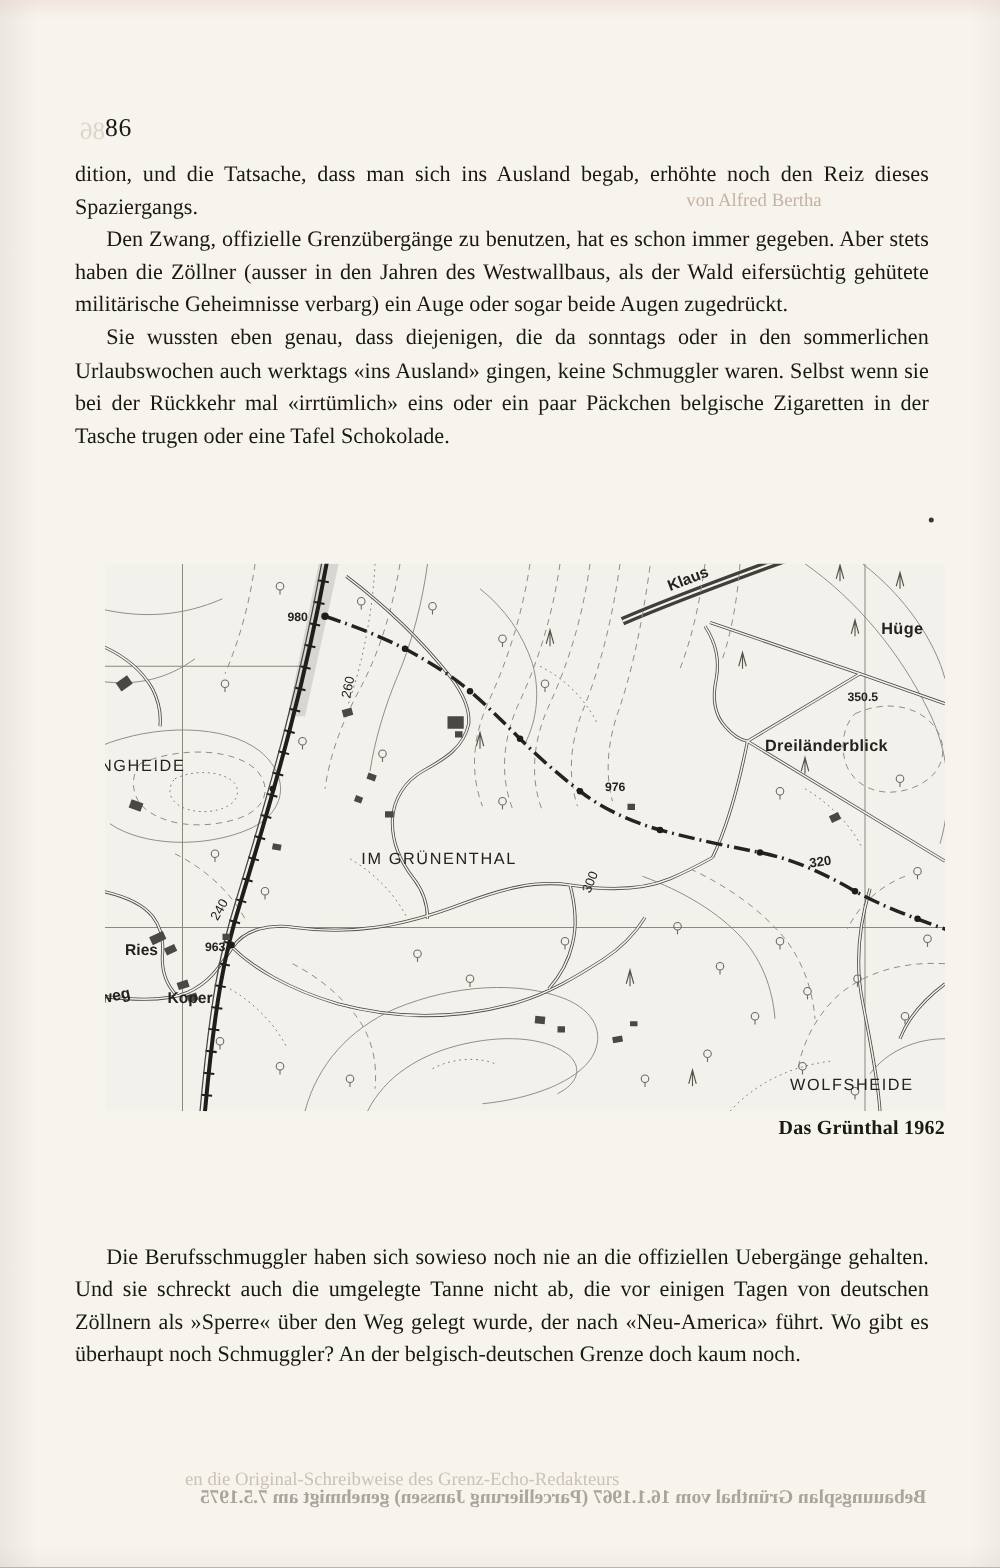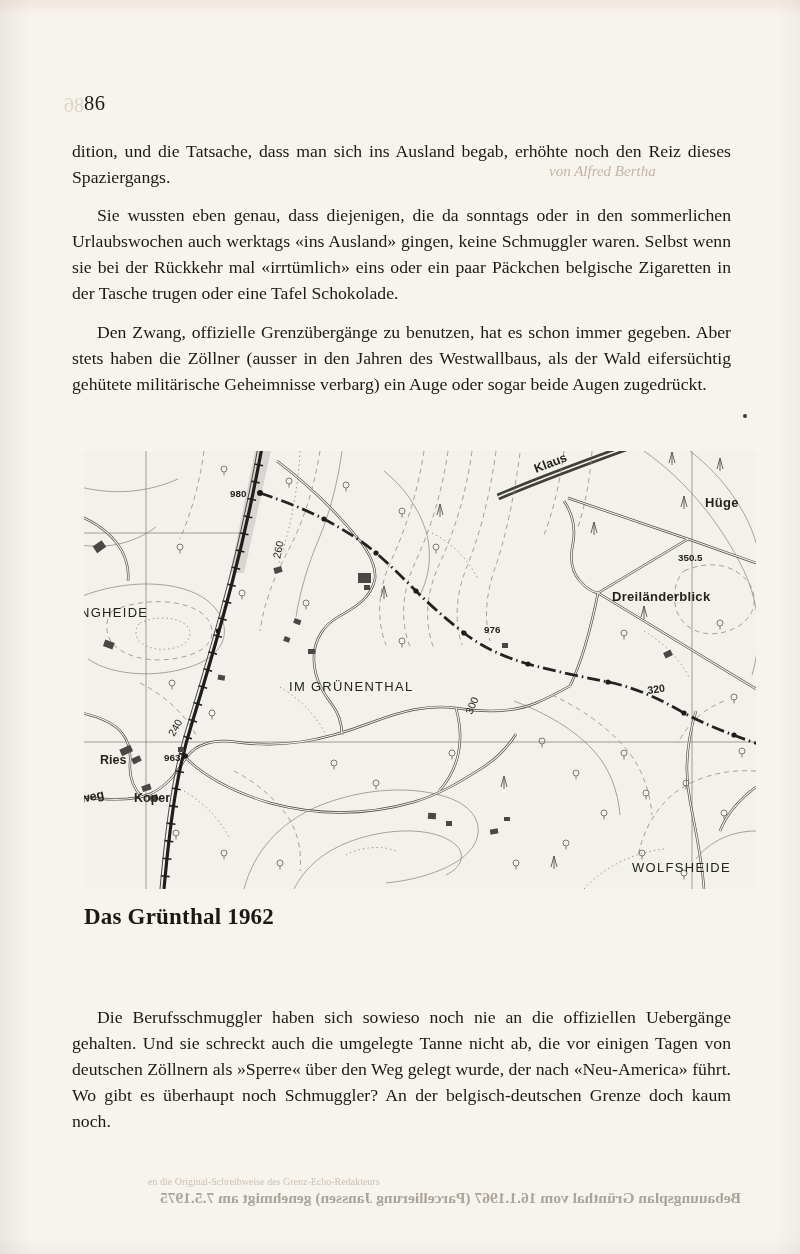--- a/index.html
+++ b/index.html
@@ -12,52 +12,52 @@
       linear-gradient(270deg, rgba(170,162,150,.10) 0px, rgba(170,162,150,0) 24px),
       linear-gradient(0deg, rgba(160,150,138,.08) 0px, rgba(160,150,138,0) 18px);
     font-family:"Liberation Serif", serif;
     color:#1b1916;
   }
   .page-number{position:absolute;left:84px;top:92px;font-size:20.5px;letter-spacing:.5px;}
   .bodytext{position:absolute;left:60px;width:683px;font-size:17.7px;line-height:26.1px;
     text-align:justify;color:#1b1916;}
   #block1{top:126px;}
   #block2{top:992px;}
-  .bodytext p{margin:12px;}
+  .bodytext p{margin:0;}
   .bodytext p.ind{text-indent:25px;}
   figure.mapfig{position:absolute;left:84px;top:451px;margin:0;width:672px;}
-  figcaption{width:672px;text-align:left;font-weight:bold;font-size:23px;margin-top:11px;letter-spacing:.2px;}
+  figcaption{width:672px;text-align:right;font-weight:bold;font-size:16px;letter-spacing:.2px;}
   svg text{font-family:"Liberation Sans", sans-serif;fill:#23221d;}
   .lbl-big{font-size:13px;letter-spacing:1.3px;font-weight:500;}
   .lbl-bold{font-size:13px;font-weight:bold;letter-spacing:.3px;}
   .lbl-name{font-size:12.5px;font-weight:bold;}
   .lbl-num{font-size:9.8px;font-weight:bold;}
   .lbl-cnum{font-size:10.5px;}
   
   .ghost{position:absolute;pointer-events:none;}
-  .gh-byline{left:549px;top:163px;font-size:15px;color:#c5b2a2;filter:blur(.4px);font-style:italic;}
-  .gh-footnote{left:148px;top:1176px;font-size:10px;color:#ccc1b4;filter:blur(.4px);}
+  .gh-byline{left:549px;top:153px;font-size:15px;color:#c5b2a2;filter:blur(.4px);}
+  .gh-footnote{left:148px;top:1176px;font-size:15px;color:#ccc1b4;filter:blur(.4px);}
   .gh-reverse{left:61px;top:1189px;width:680px;font-weight:bold;font-size:15.5px;color:#aaa49a;
     transform:scaleX(-1);filter:blur(.3px);}
   .gh-pagenum{left:64px;top:94px;font-size:20px;color:#ddd4c8;transform:scaleX(-1);}
   .speck{position:absolute;left:743px;top:414px;width:4px;height:4px;border-radius:50%;background:#3a372f;}
 </style>
 </head>
 <body>
 
 <div class="page">
 
   <div class="ghost gh-pagenum">86</div>
   <div class="page-number">86</div>
   <div class="ghost gh-byline">von Alfred Bertha</div>
 
   <main class="bodytext" id="block1">
     <p>dition, und die Tatsache, dass man sich ins Ausland begab, erhöhte noch den Reiz dieses Spaziergangs.</p>
+    <p class="ind">Den Zwang, offizielle Grenzübergänge zu benutzen, hat es schon immer gegeben. Aber stets haben die Zöllner (ausser in den Jahren des Westwallbaus, als der Wald eifersüchtig gehütete militärische Geheimnisse verbarg) ein Auge oder sogar beide Augen zugedrückt.</p>
     <p class="ind">Sie wussten eben genau, dass diejenigen, die da sonntags oder in den sommerlichen Urlaubswochen auch werktags «ins Ausland» gingen, keine Schmuggler waren. Selbst wenn sie bei der Rückkehr mal «irrtümlich» eins oder ein paar Päckchen belgische Zigaretten in der Tasche trugen oder eine Tafel Schokolade.</p>
-    <p class="ind">Den Zwang, offizielle Grenzübergänge zu benutzen, hat es schon immer gegeben. Aber stets haben die Zöllner (ausser in den Jahren des Westwallbaus, als der Wald eifersüchtig gehütete militärische Geheimnisse verbarg) ein Auge oder sogar beide Augen zugedrückt.</p>
   </main>
 
   <div class="speck"></div>
 
   <figure class="mapfig">
     <svg width="672" height="438" viewBox="0 0 672 438">
       <defs>
         <g id="tree">
           <circle r="3" fill="none" stroke="#6e6c64" stroke-width="0.9"></circle>
           <line x1="0" y1="3" x2="0" y2="6.5" stroke="#6e6c64" stroke-width="0.9"></line>

